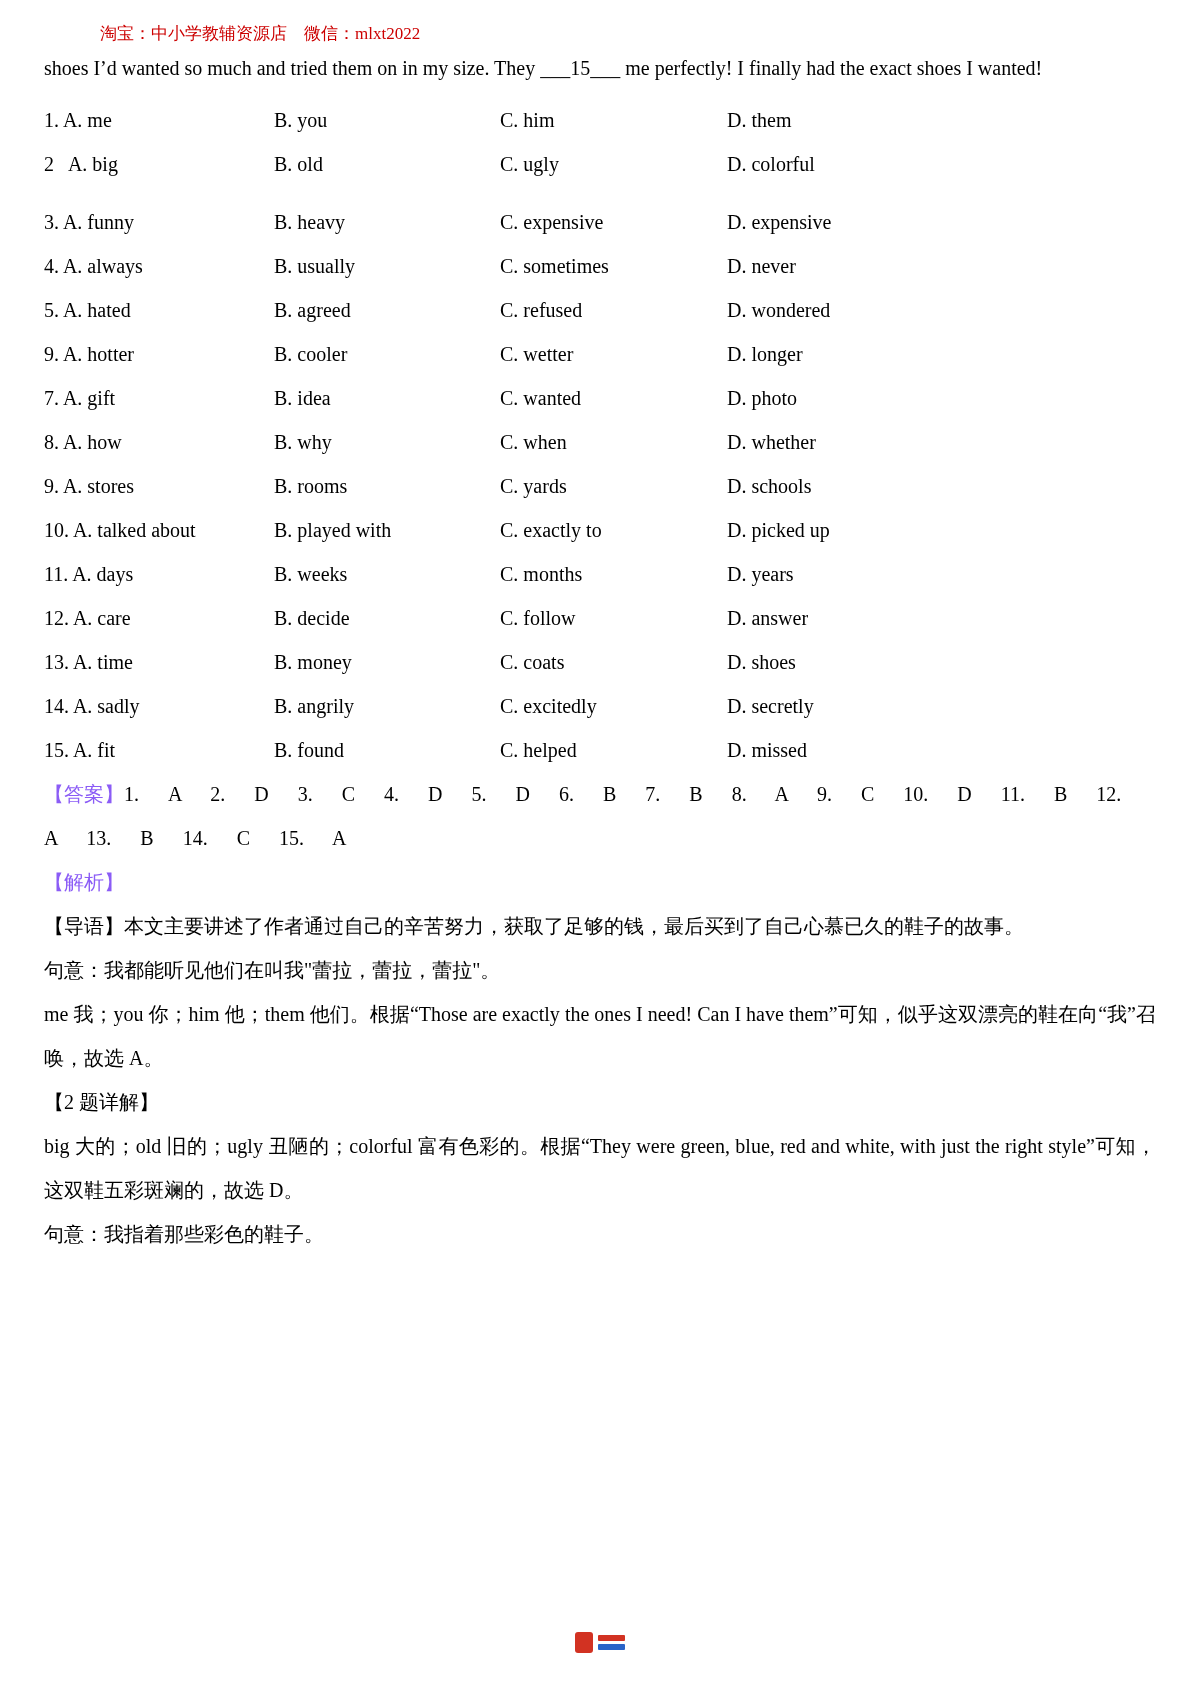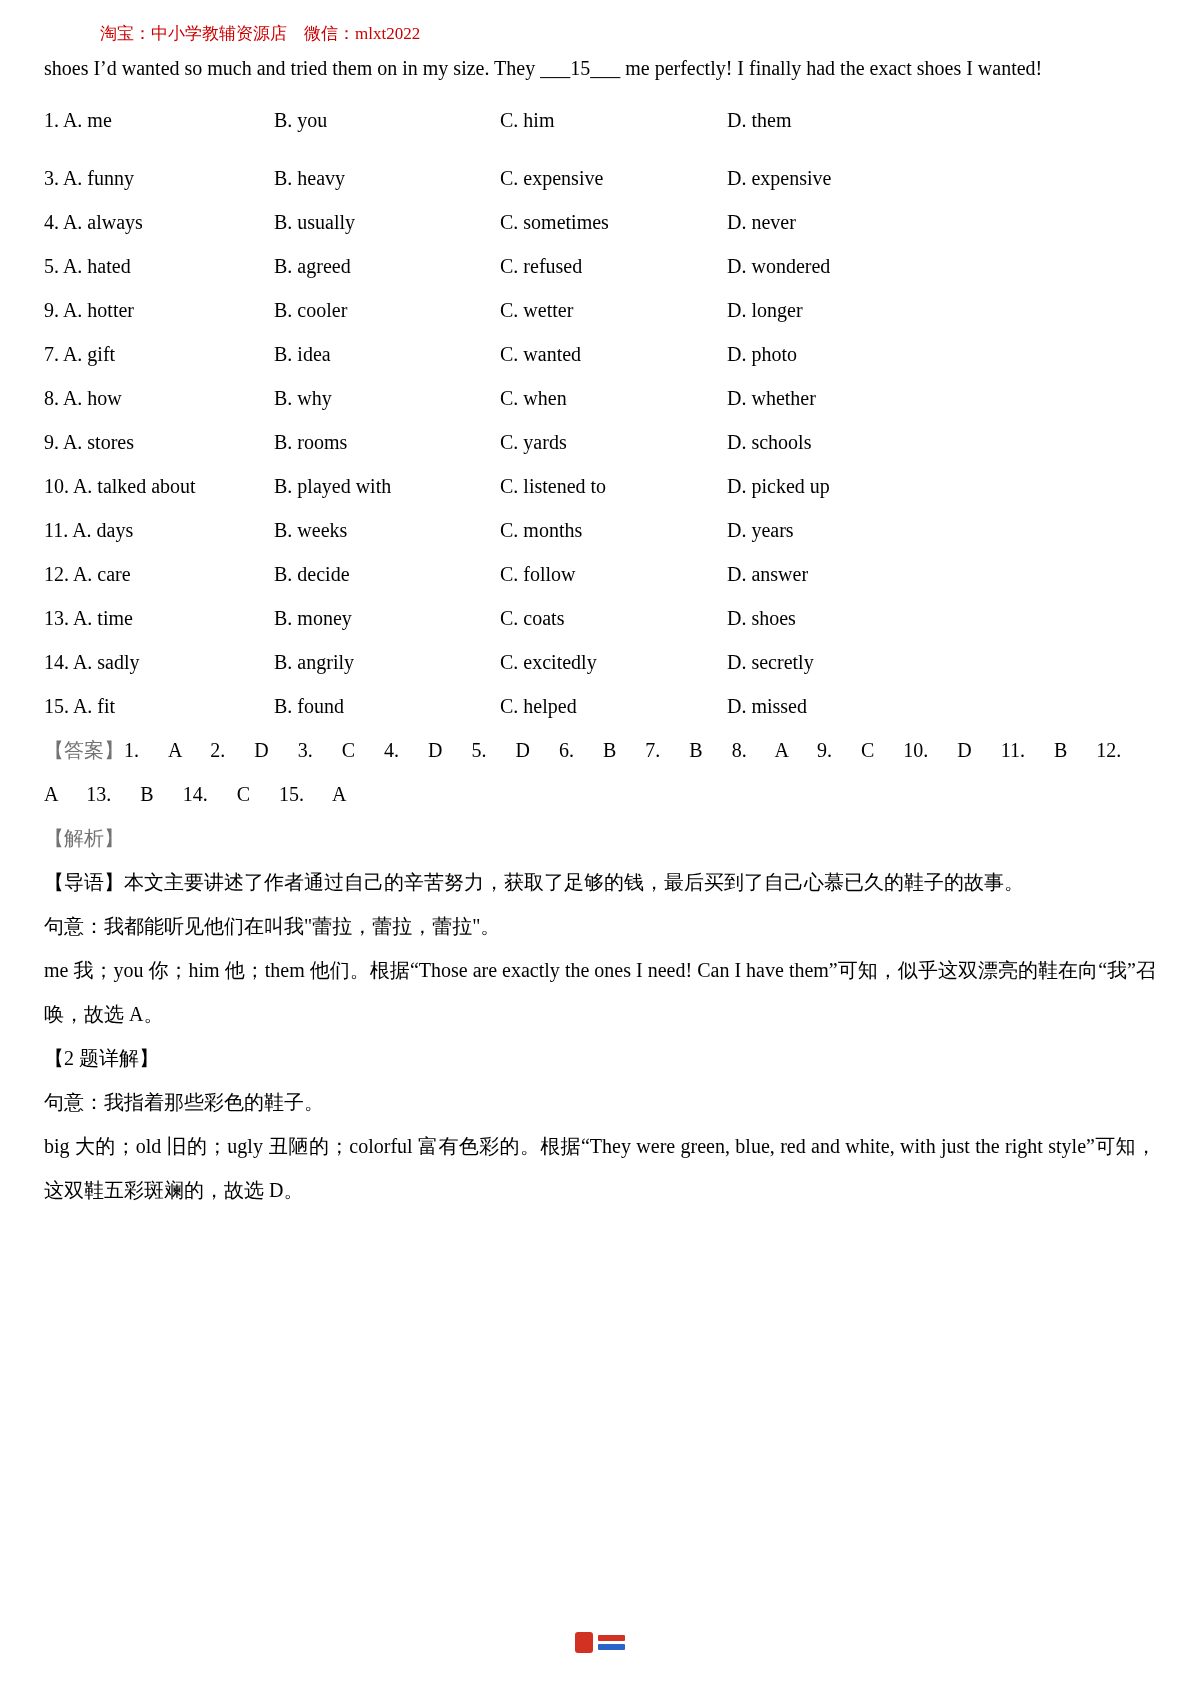--- a/index.html
+++ b/index.html
@@ -29,21 +29,21 @@
   .options-table { margin-top: 8px; }
   .opt-row {
     display: grid;
     grid-template-columns: 230px 226px 227px auto;
     height: 44px;
     align-items: center;
   }
   .opt-row.gap-before { margin-top: 14px; }
   .cell { white-space: pre-wrap; }
   .answers { word-spacing: 24px; }
-  .blue { color: #737373; }
+  .blue { color: #8b5cf6; }
   .label-line { line-height: 44px; }
   .cjk { text-align: justify; }
   .footer-logo {
     position: absolute;
     top: 1632px;
     left: 50%;
     transform: translateX(-50%);
     display: flex;
     align-items: center;
     gap: 5px;
@@ -72,20 +72,26 @@
   <div class="content">
 
     <p class="para">shoes I’d wanted so much and tried them on in my size. They ___15___ me perfectly! I finally had the exact shoes I wanted!</p>
 
     <div class="options-table">
       <div class="opt-row">
         <span class="cell">1. A. me</span>
         <span class="cell">B. you</span>
         <span class="cell">C. him</span>
         <span class="cell">D. them</span>
+      </div>
+      <div class="opt-row">
+        <span class="cell">2   A. big</span>
+        <span class="cell">B. old</span>
+        <span class="cell">C. ugly</span>
+        <span class="cell">D. colorful</span>
       </div>
       <div class="opt-row gap-before">
         <span class="cell">3. A. funny</span>
         <span class="cell">B. heavy</span>
         <span class="cell">C. expensive</span>
         <span class="cell">D. expensive</span>
       </div>
       <div class="opt-row">
         <span class="cell">4. A. always</span>
         <span class="cell">B. usually</span>
@@ -118,21 +124,21 @@
       </div>
       <div class="opt-row">
         <span class="cell">9. A. stores</span>
         <span class="cell">B. rooms</span>
         <span class="cell">C. yards</span>
         <span class="cell">D. schools</span>
       </div>
       <div class="opt-row">
         <span class="cell">10. A. talked about</span>
         <span class="cell">B. played with</span>
-        <span class="cell">C. listened to</span>
+        <span class="cell">C. exactly to</span>
         <span class="cell">D. picked up</span>
       </div>
       <div class="opt-row">
         <span class="cell">11. A. days</span>
         <span class="cell">B. weeks</span>
         <span class="cell">C. months</span>
         <span class="cell">D. years</span>
       </div>
       <div class="opt-row">
         <span class="cell">12. A. care</span>
@@ -163,22 +169,22 @@
     <p class="answers"><span class="blue">【答案】</span><span>1. A 2. D 3. C 4. D 5. D 6. B 7. B 8. A 9. C 10. D 11. B 12. A 13. B 14. C 15. A</span></p>
 
     <p class="label-line blue">【解析】</p>
 
     <p class="cjk">【导语】本文主要讲述了作者通过自己的辛苦努力，获取了足够的钱，最后买到了自己心慕已久的鞋子的故事。</p>
 
     <p class="cjk">句意：我都能听见他们在叫我"蕾拉，蕾拉，蕾拉"。</p>
     <p class="cjk">me 我；you 你；him 他；them 他们。根据“Those are exactly the ones I need! Can I have them”可知，似乎这双漂亮的鞋在向“我”召唤，故选 A。</p>
 
     <p class="label-line">【2 题详解】</p>
+    <p class="cjk">big 大的；old 旧的；ugly 丑陋的；colorful 富有色彩的。根据“They were green, blue, red and white, with just the right style”可知，这双鞋五彩斑斓的，故选 D。</p>
     <p class="cjk">句意：我指着那些彩色的鞋子。</p>
-    <p class="cjk">big 大的；old 旧的；ugly 丑陋的；colorful 富有色彩的。根据“They were green, blue, red and white, with just the right style”可知，这双鞋五彩斑斓的，故选 D。</p>
 
   </div>
 
   <div class="footer-logo">
     <span class="logo-mark"></span>
     <span class="logo-lines">
         <i class="l1"></i>
         <i class="l2"></i>
       </span>
   </div>

